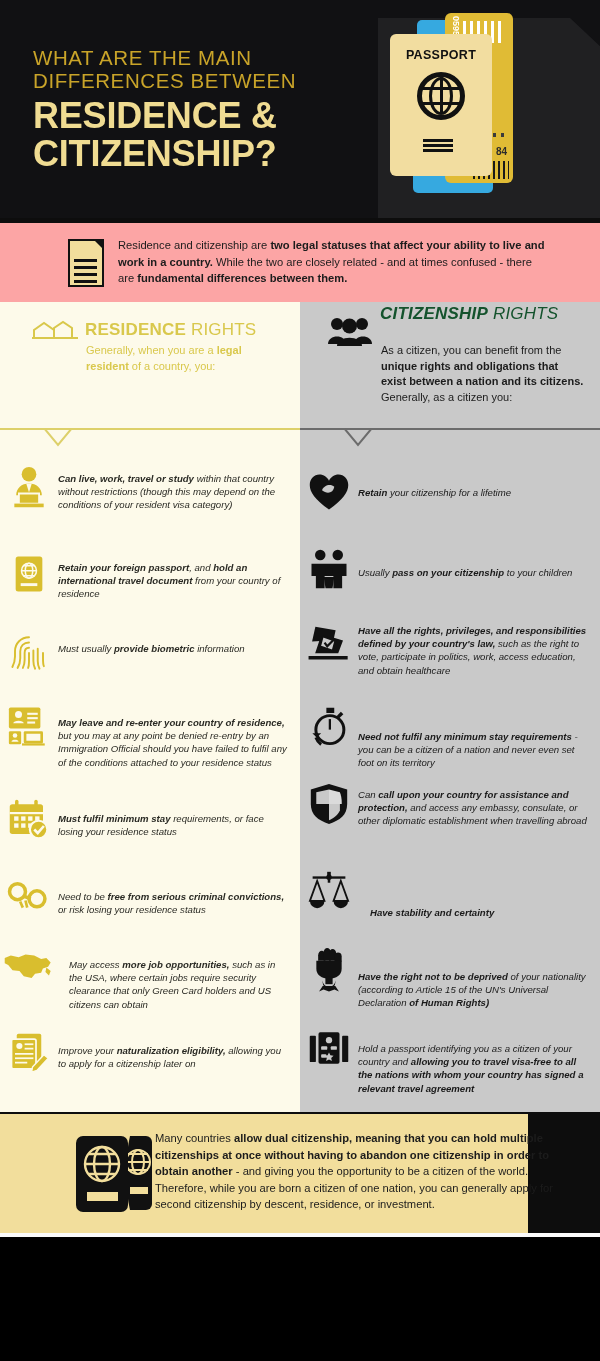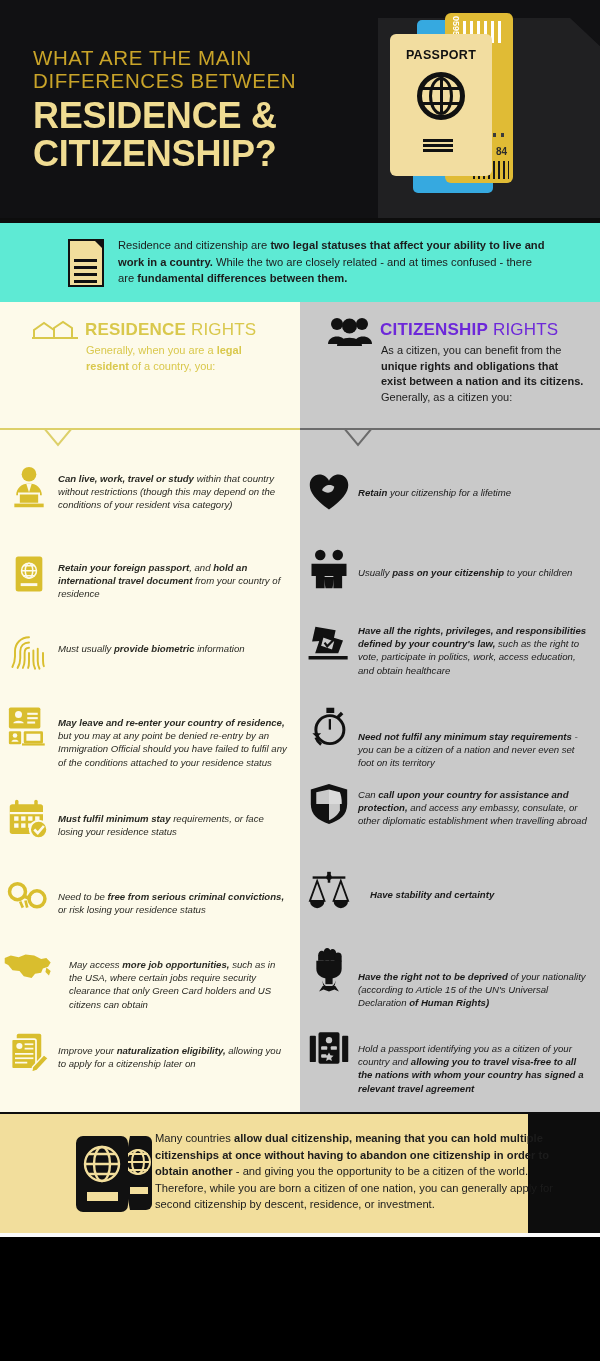--- a/index.html
+++ b/index.html
@@ -54,41 +54,41 @@
   .globe{position:absolute;left:27px;top:38px;width:48px;height:48px;border-radius:50%;
      border:5px solid #111;box-sizing:border-box;}
   .globe:before{content:"";position:absolute;left:50%;top:-1px;width:3px;height:38px;margin-left:-1.5px;background:#111;}
   .globe .mer{position:absolute;left:50%;top:0;width:24px;height:38px;margin-left:-12px;border:3px solid #111;border-radius:50%;box-sizing:border-box;}
   .globe .lat1,.globe .lat2{position:absolute;left:0;width:38px;height:3px;background:#111;}
   .globe .lat1{top:10px;} .globe .lat2{top:25px;}
   .passport .chip{position:absolute;left:33px;top:104px;width:30px;height:14px;
      background:repeating-linear-gradient(0deg,#111 0 3px,#f2dda0 3px 5px);}
 
   
-  .intro{position:absolute;top:223px;left:0;width:600px;height:79px;background:#5eead4;}
+  .intro{position:absolute;top:223px;left:0;width:600px;height:79px;background:#fca5a5;}
   .intro .doc{position:absolute;left:68px;top:16px;width:36px;height:48px;}
   .doc .pg{position:absolute;inset:0;border:2.5px solid #111;background:#f2de9c;
      clip-path:polygon(0 0,72% 0,100% 20%,100% 100%,0 100%);}
   .doc .fold{position:absolute;right:0;top:0;width:11px;height:11px;background:#111;
      clip-path:polygon(0 0,100% 100%,100% 0);}
   .doc .ln{position:absolute;left:6px;height:2.5px;background:#111;width:23px;}
   .doc .l1{top:20px;} .doc .l2{top:27px;} .doc .l3{top:34px;} .doc .l4{top:41px;}
   .intro p{position:absolute;left:118px;top:14px;width:430px;margin:0;
      font-size:11.2px;line-height:16.5px;color:#1c1c1c;}
   .intro b{font-weight:bold;}
 
   
   .cols{position:absolute;top:302px;left:0;width:600px;height:810px;}
   .col{position:absolute;top:0;height:810px;overflow:hidden;}
   .col-left{left:0;width:300px;background:#fdfaea;}
   .col-right{left:300px;width:300px;background:#c9c9c9;}
   .col-head{position:relative;height:126px;}
   .col-head .ttl{position:absolute;font-size:17px;letter-spacing:.2px;line-height:20px;}
   .col-left .ttl{left:85px;top:18px;color:#d9c84c;}
-  .col-right .ttl{left:80px;top:18px;color:#6d28d9;}
+  .col-right .ttl{left:80px;top:2px;color:#14532d;font-style:italic;}
   .ttl b{font-weight:bold;}
   .ttl span{font-weight:normal;}
   .col-sub{position:absolute;font-size:11px;line-height:15.5px;}
   .col-left .col-sub{left:86px;top:41px;color:#d9c84c;width:200px;}
   .col-right .col-sub{left:81px;top:41px;color:#1c1c1c;width:205px;}
   .col-sub b{font-weight:bold;}
   .divider{position:absolute;left:0;top:126px;width:300px;height:2px;}
   .col-left .divider{background:#ddd06a;}
   .col-right .divider{background:#6c6c6c;}
   .notch{position:absolute;top:126px;left:36px;width:44px;height:20px;}
@@ -402,21 +402,21 @@
                 <rect x="6" y="7" width="36" height="2.6"></rect>
                 <circle cx="24" cy="8" r="3"></circle>
                 <path d="M22.6 8h2.8v6h-2.8z"></path>
                 <path d="M11 12L3 34h16z" stroke="#111111" stroke-width="2" fill="none"></path>
                 <path d="M37 12l-8 22h16z" stroke="#111111" stroke-width="2" fill="none"></path>
                 <path d="M3 34a8 8 0 0 0 16 0z"></path>
                 <path d="M29 34a8 8 0 0 0 16 0z"></path>
                 <rect x="22" y="2" width="4" height="5"></rect>
               </svg>
             </div>
-            <div class="tx" style="margin-top: 18px; padding-left: 12px;"><b>Have stability and certainty</b></div>
+            <div class="tx" style="margin-top: 36px; padding-left: 12px;"><b>Have stability and certainty</b></div>
           </div>
           <div class="item" style="position: absolute; left: 0px; width: 300px; top: 490px;">
             <div class="ic">
               <svg viewBox="0 0 42 54" width="38" height="50" fill="#111111">
                 <path d="M9 14c0-3 2-5 4-5s4 2 4 5v6H9z"></path>
                 <path d="M15 11c0-3 2-5 4-5s4 2 4 5v9h-8z"></path>
                 <path d="M21 12c0-3 2-5 4-5s4 2 4 5v8h-8z"></path>
                 <path d="M27 15c0-3 2-4 4-4s4 1 4 4v6h-8z"></path>
                 <path d="M7 20h28v9c0 7-6 11-14 11S7 36 7 29z"></path>
                 <path d="M17 38h8v8h-8z"></path>

